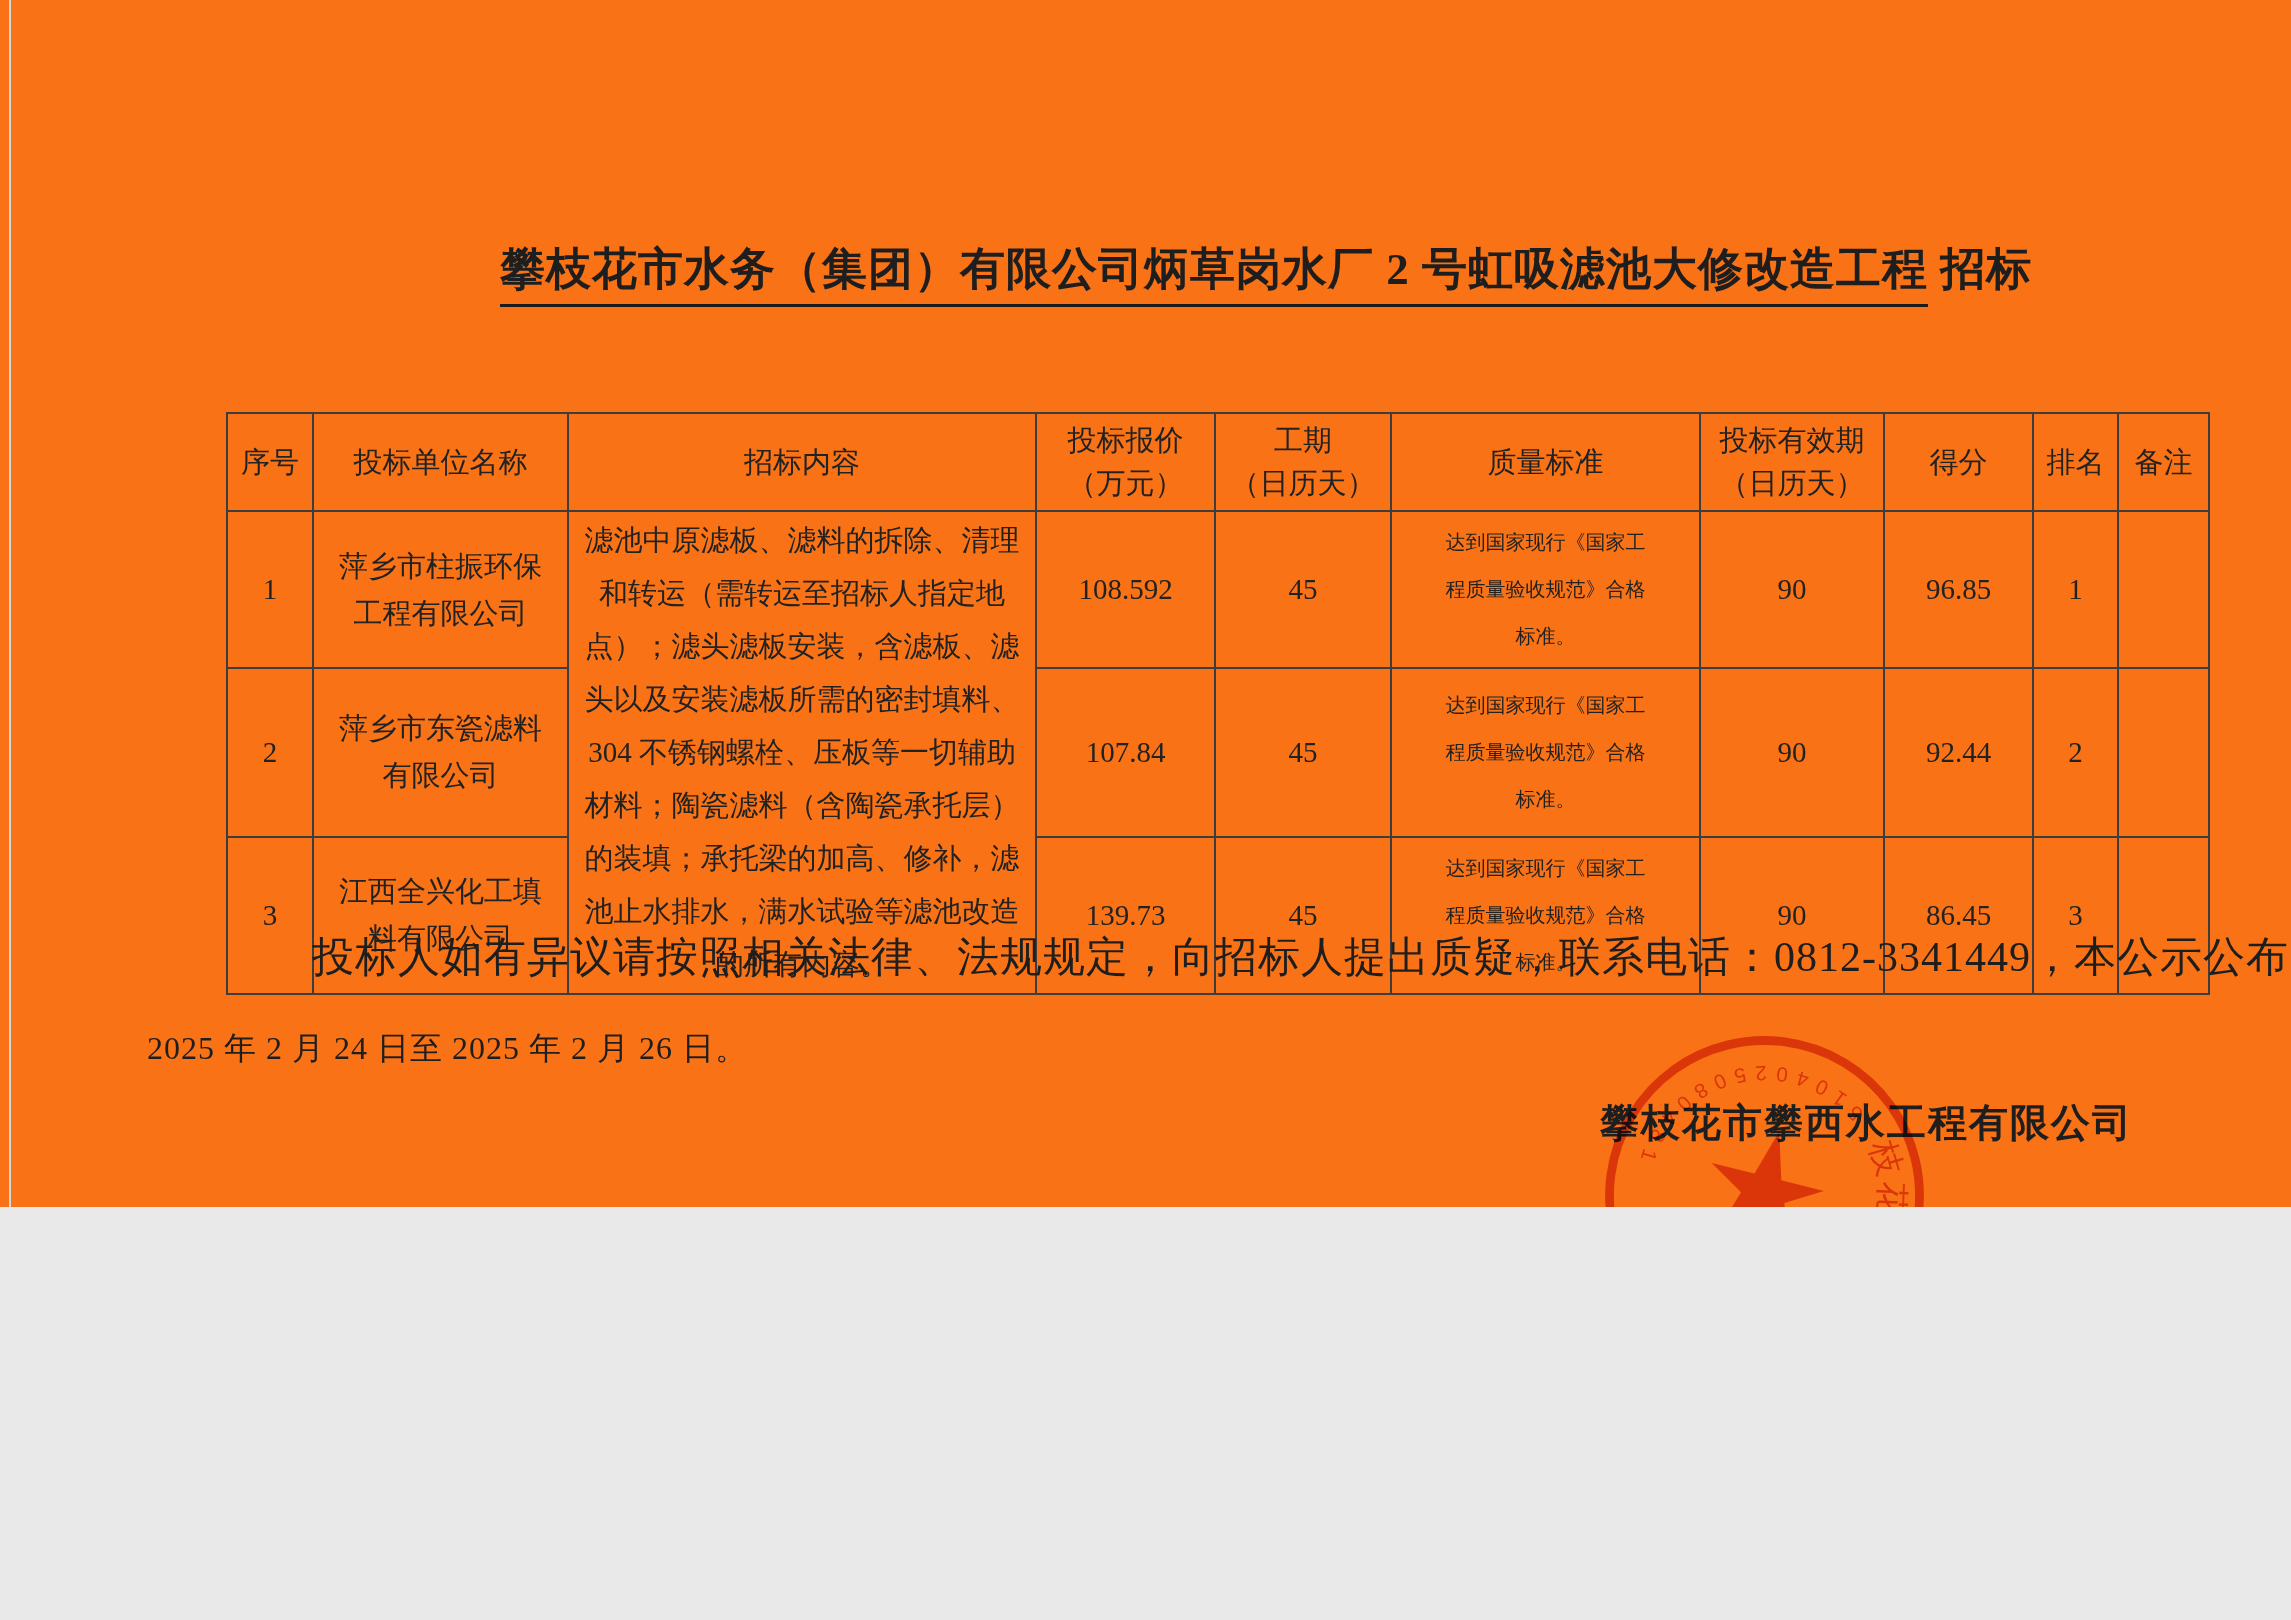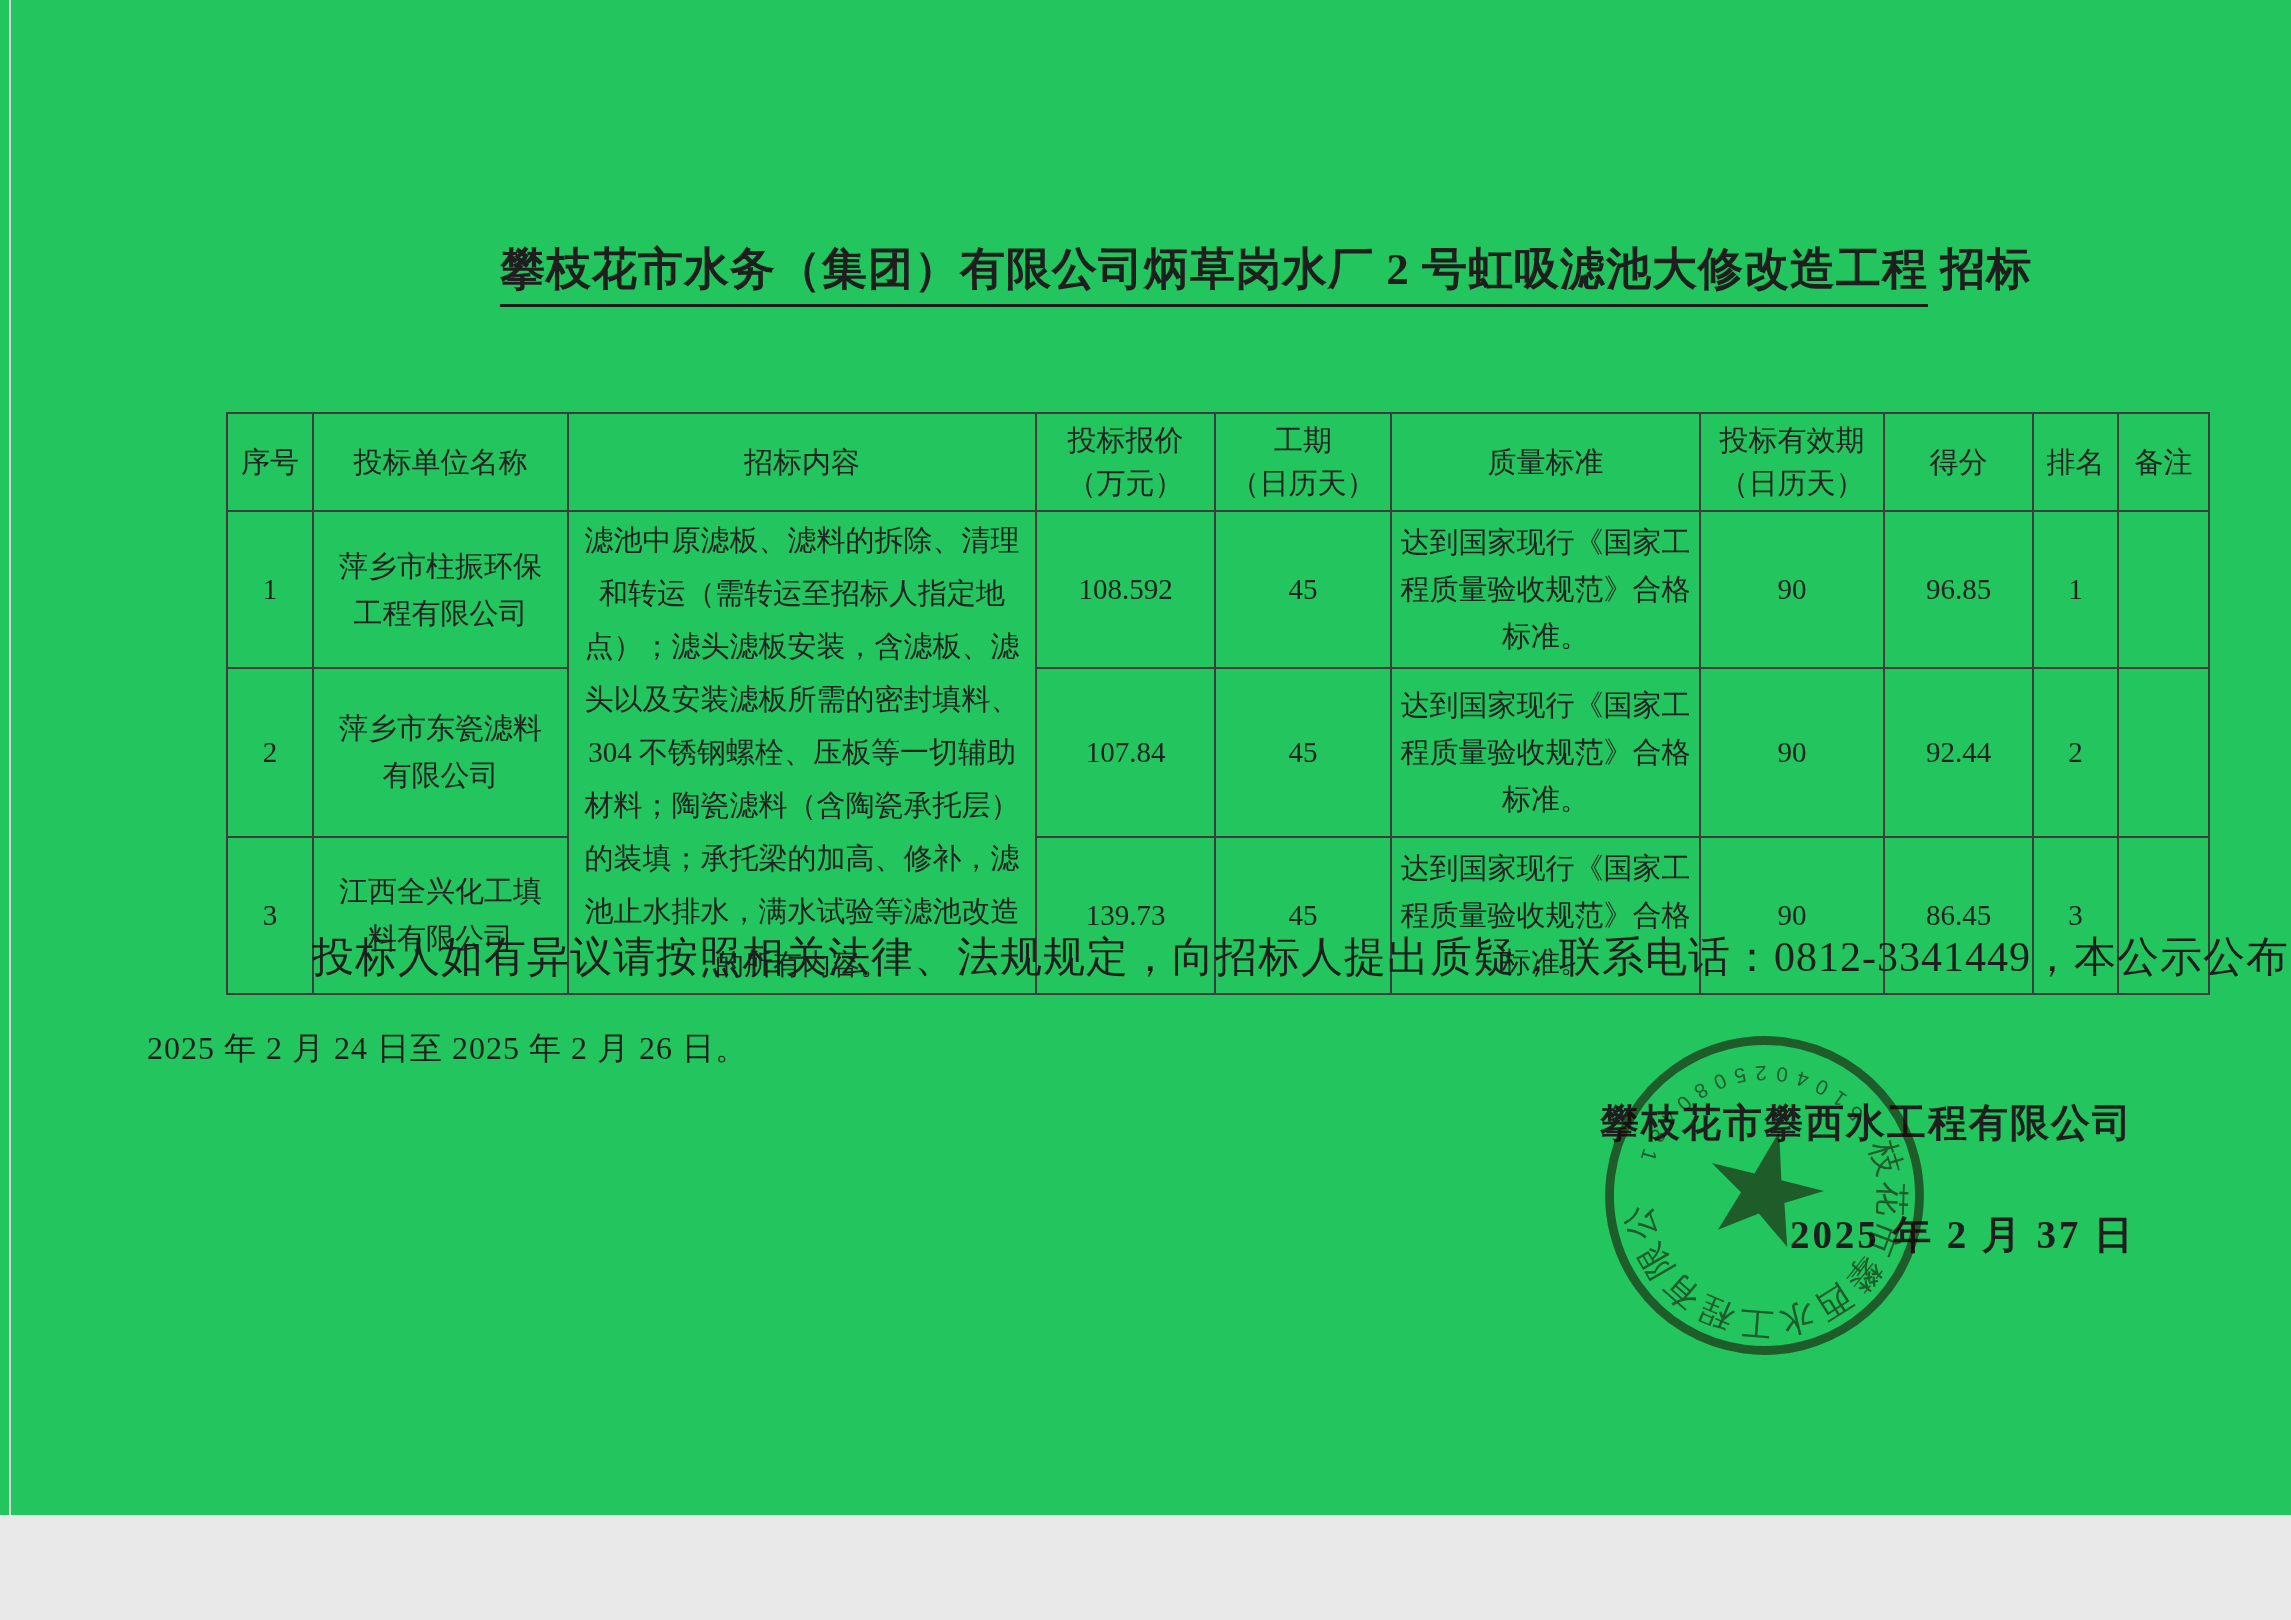--- a/index.html
+++ b/index.html
@@ -1,19 +1,19 @@
 <!DOCTYPE html>
 <html><head>
 <meta charset="utf-8">
 <style>
   html,body{margin:0;padding:0;background:#e9e9e9;}
   .page{
     position:relative;
-    width:2292px;height:1515px;
-    background:#22c55e;
+    width:2292px;height:1207px;
+    background:#f97316;
     overflow:hidden;
     font-family:"Liberation Serif","DejaVu Serif",serif;
     color:#1e1e1e;
   }
   .scan-edge{
     position:absolute;left:8.8px;top:0;bottom:0;width:2px;
     background:#d7d7d7;
   }
   .title1{
     position:absolute;left:241px;top:239px;width:2050px;
@@ -41,21 +41,21 @@
   }
   table.bid{border:2.9px solid #3d3d3d;}
   td.content-cell{
     text-align:justify;text-align-last:center;
     white-space:normal;
     line-height:53px;
     padding:5.9px 15.7px;
     font-size:29px;
   }
   td.bidder-cell{line-height:47px;}
-  td.quality-cell{line-height:47px;font-size:29px;}
+  td.quality-cell{line-height:47px;font-size:20px;}
   th.hdr{line-height:43px;}
   .notice-line1{
     position:absolute;left:147px;top:929px;width:2107px;
     font-size:42px;letter-spacing:1px;white-space:nowrap;
     text-indent:165px;
   }
   .notice-line2{
     position:absolute;left:147px;top:1027px;width:1960px;
     font-size:32px;letter-spacing:1px;white-space:nowrap;
   }

